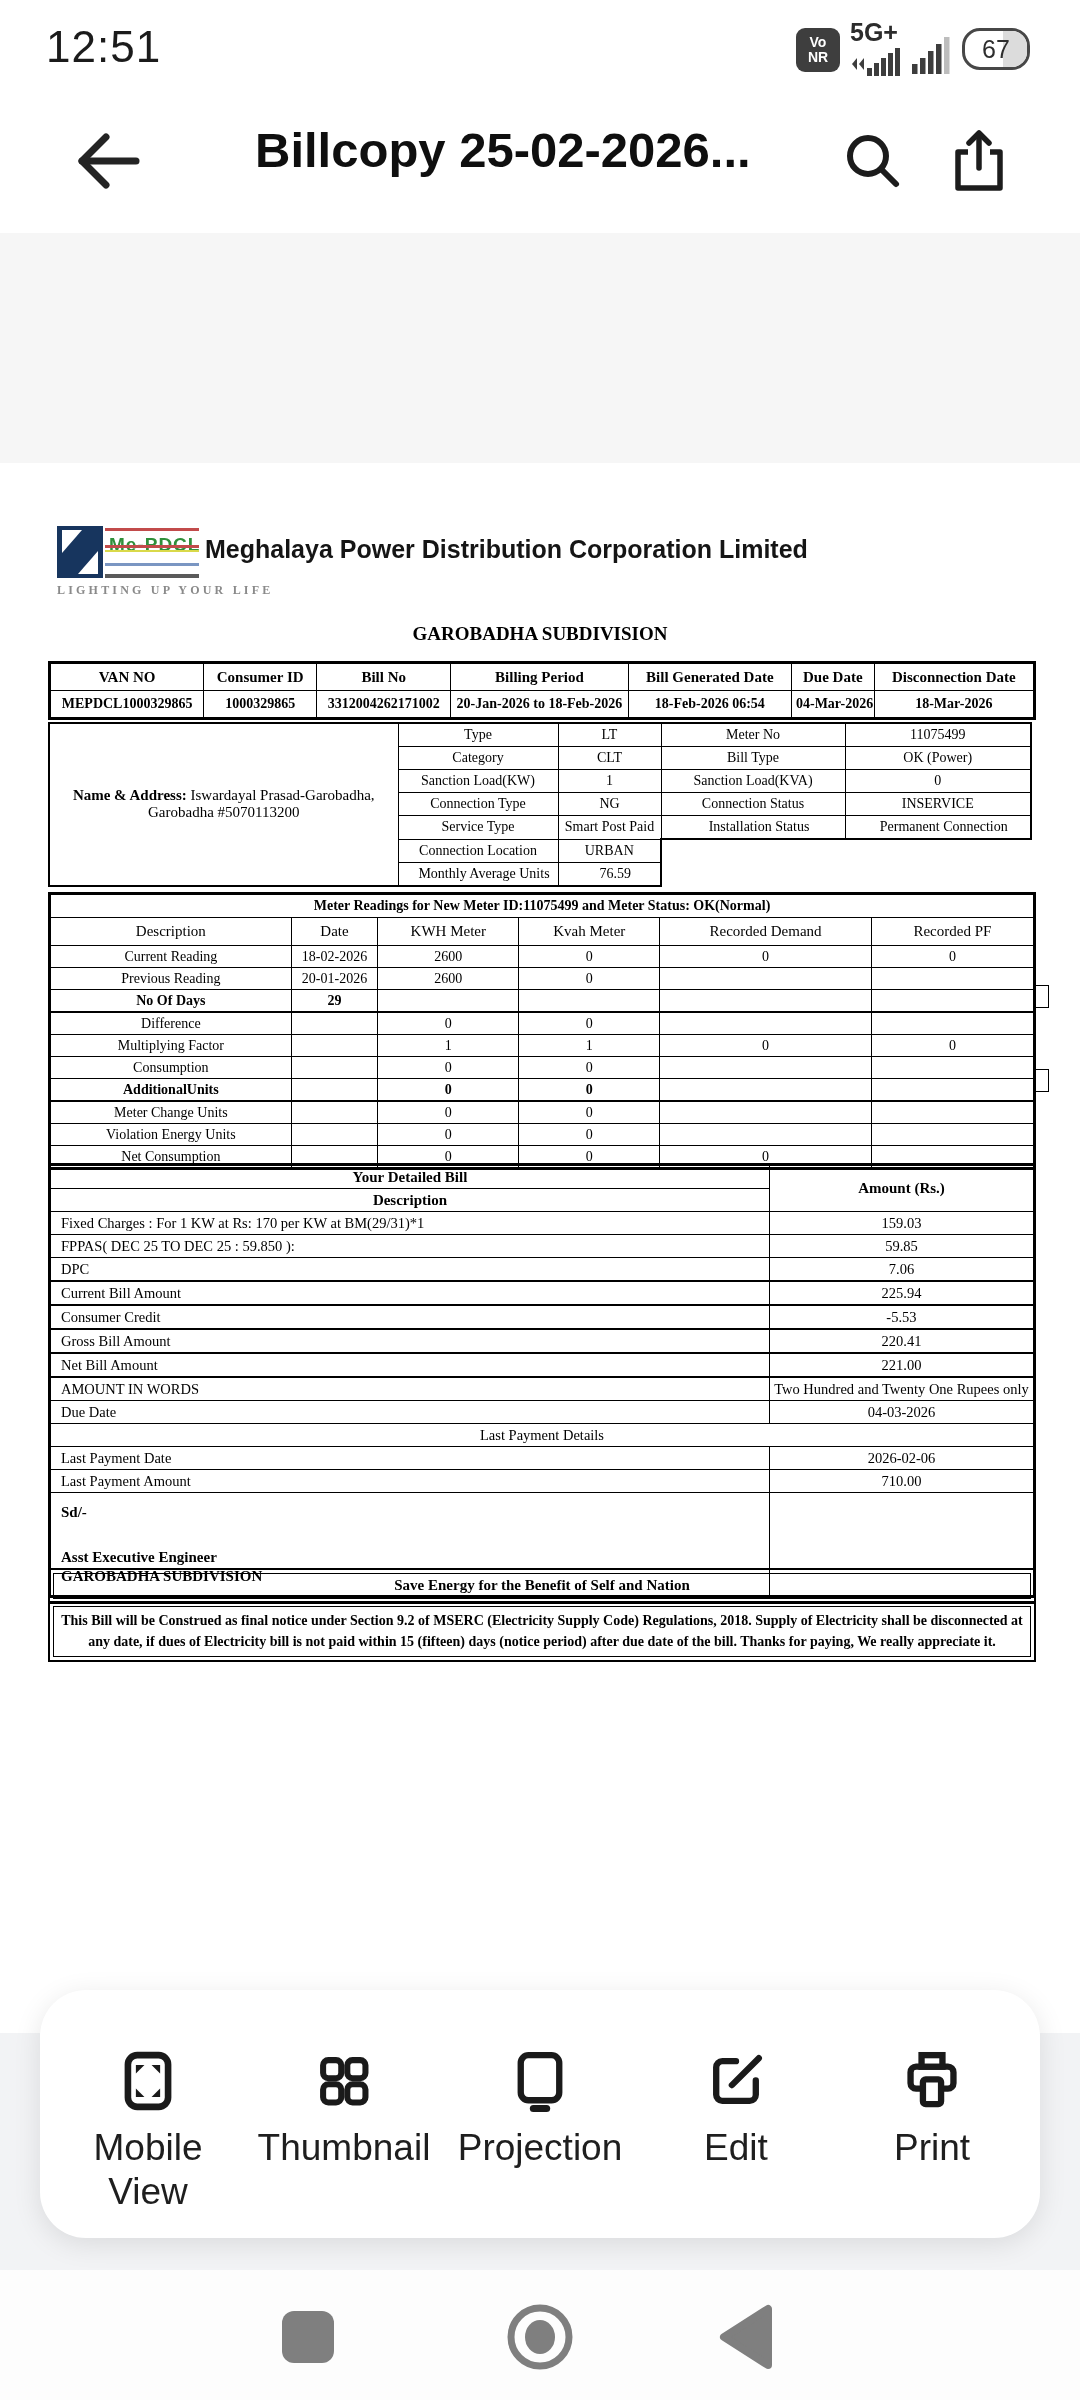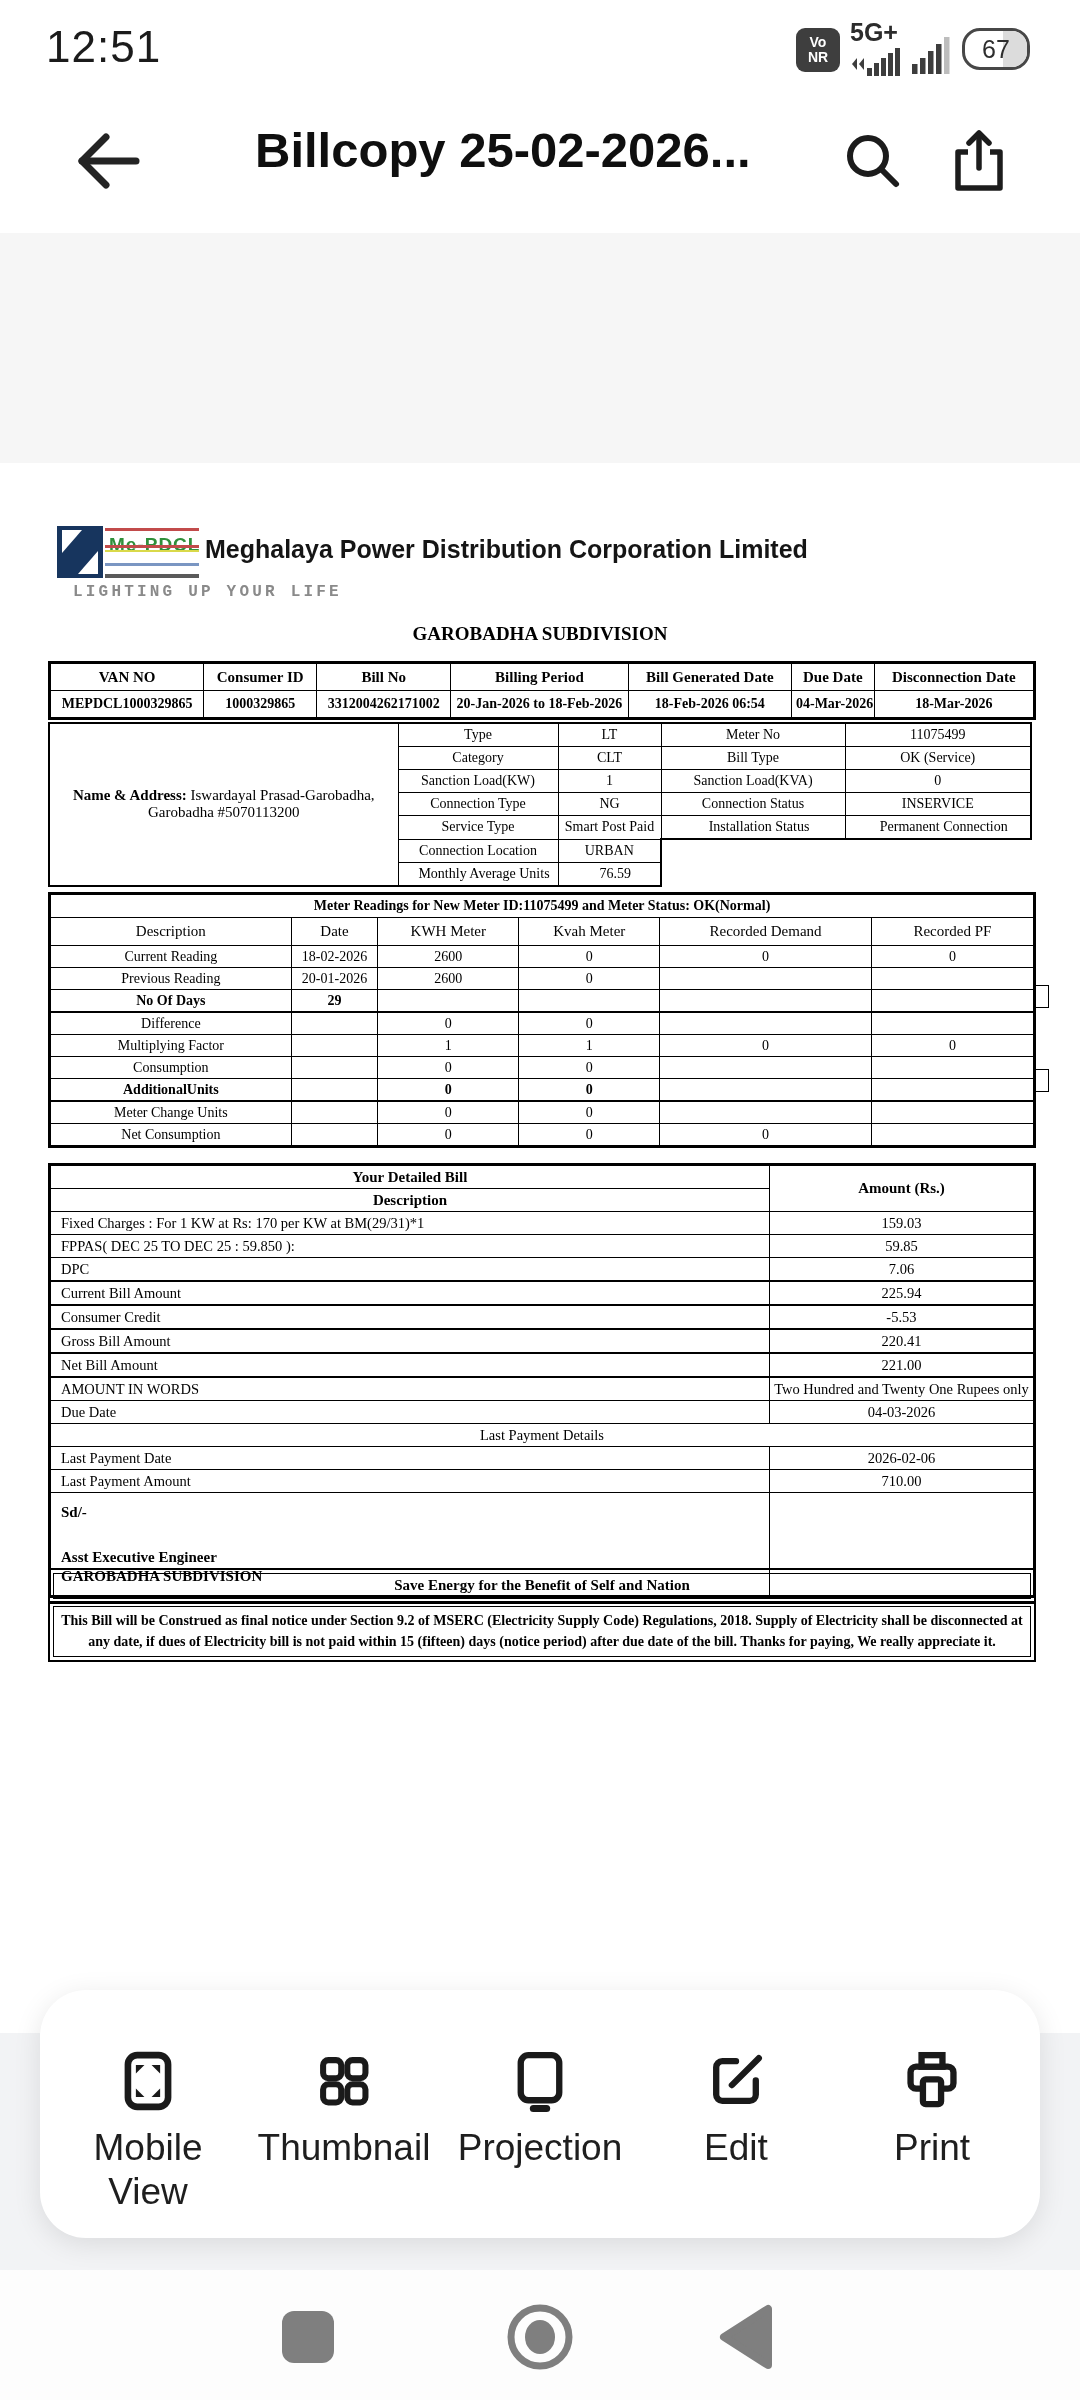--- a/index.html
+++ b/index.html
@@ -35,22 +35,22 @@
   .logo{position:absolute;left:57px;top:63px;width:400px;height:135px;}
   .logo-sq{position:absolute;left:0;top:0;width:46px;height:52px;}
   .hline{position:absolute;left:48px;width:94px;}
   .l-red{top:2px;height:3px;background:#c24b4b;}
   .l-blue{top:37px;height:3px;background:#7a96c2;}
   .l-gray{top:48px;height:3.5px;background:#5a5a5a;}
   .brand{position:absolute;left:52px;top:8px;font-family:"Liberation Sans",sans-serif;
          font-size:19px;font-weight:700;color:#2f8f3a;letter-spacing:1px;}
   .strike-r{position:absolute;left:48px;top:19px;width:94px;height:2.5px;background:#c24b4b;}
   .strike-y{position:absolute;left:48px;top:24px;width:94px;height:2px;background:#d9d94a;}
-  .tagline{position:absolute;left:16px;top:57px;width:220px;font-family:Liberation Mono, monospace;
-           font-size:16px;font-weight:700;color:#8a8a8a;letter-spacing:3.2px;white-space:nowrap;}
+  .tagline{position:absolute;left:0;top:57px;width:220px;font-family:Liberation Serif, serif;
+           font-size:12px;font-weight:700;color:#8a8a8a;letter-spacing:3.2px;white-space:nowrap;}
   .company{position:absolute;left:205px;top:72px;width:640px;font-family:"Liberation Sans",sans-serif;
            font-size:25px;font-weight:700;color:#151515;}
   .subdiv{position:absolute;left:0;top:160px;width:1080px;text-align:center;font-size:19px;font-weight:700;}
   
   .tblwrap{position:absolute;border:2.5px solid #000;}
   table{border-collapse:collapse;table-layout:fixed;width:100%;}
   td,th{border:1.5px solid #000;padding:0 4px;font-weight:400;overflow:hidden;white-space:nowrap;}
   .ctr{text-align:center;}
   .bold{font-weight:700;}
   .tt td{border-top-width:2.5px;}
@@ -227,21 +227,21 @@
           </td>
           <td>Type</td>
           <td>LT</td>
           <td>Meter No</td>
           <td class="redge">11075499</td>
         </tr>
         <tr>
           <td>Category</td>
           <td>CLT</td>
           <td>Bill Type</td>
-          <td class="redge">OK (Service)</td>
+          <td class="redge">OK (Power)</td>
         </tr>
         <tr>
           <td>Sanction Load(KW)</td>
           <td>1</td>
           <td>Sanction Load(KVA)</td>
           <td class="redge">0</td>
         </tr>
         <tr>
           <td>Connection Type</td>
           <td>NG</td>
@@ -346,20 +346,28 @@
             </tr>
         <tr>
               <td>Meter Change Units</td>
               <td></td>
               <td>0</td>
               <td>0</td>
               <td></td>
               <td></td>
             </tr>
         <tr>
+              <td>Violation Energy Units</td>
+              <td></td>
+              <td>0</td>
+              <td>0</td>
+              <td></td>
+              <td></td>
+            </tr>
+        <tr>
               <td>Net Consumption</td>
               <td></td>
               <td>0</td>
               <td>0</td>
               <td>0</td>
               <td></td>
             </tr>
       </tbody>
         </table>
       <div class="ext" style="top:91px;"></div>

